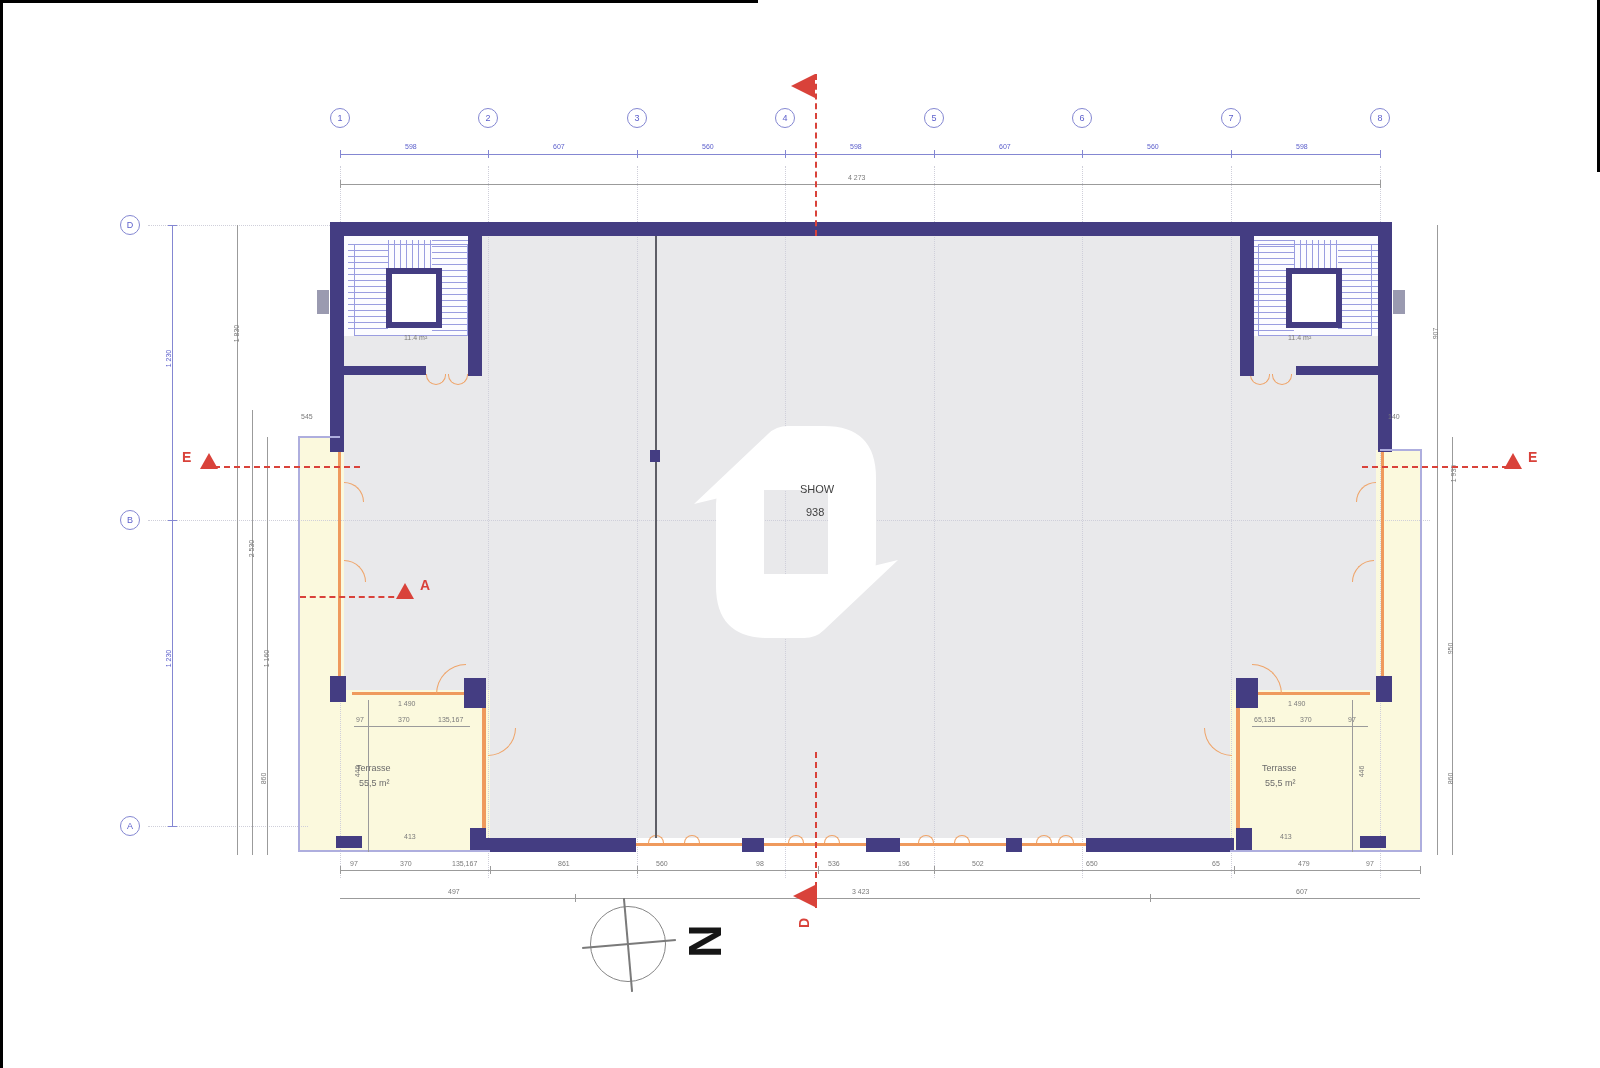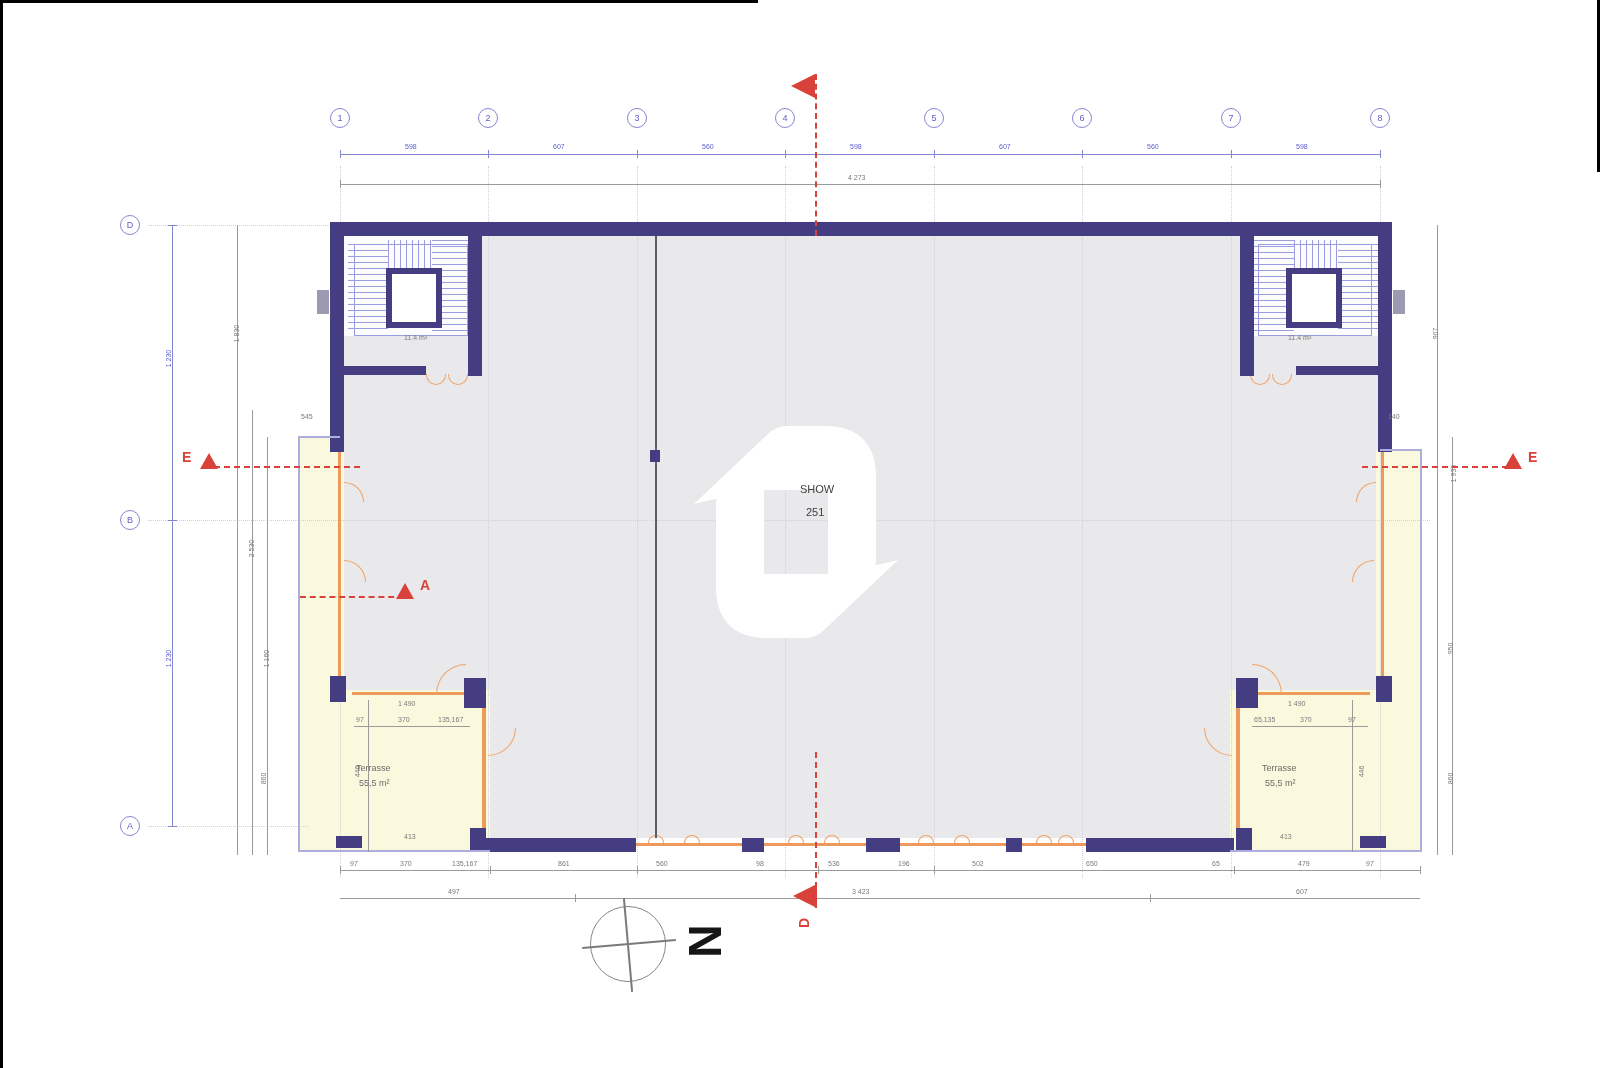--- a/index.html
+++ b/index.html
@@ -298,20 +298,20 @@
   <div class="redDashH" style="left:300px;top:596px;width:104px"></div>
   <div class="triUp" style="left:396px;top:583px"></div>
   <span class="redL" style="left:420px;top:578px">A</span>
 
   <svg class="wm" style="left:678px;top:414px" width="236" height="236" viewBox="0 0 236 236">
     <path d="M16,90 L90,20 Q98,12 110,12 L146,12 Q198,12 198,64 L198,146 Q198,174 170,174 L150,174 L150,76 L74,76 Z" fill="#ffffff"></path>
     <path d="M16,90 L90,20 Q98,12 110,12 L146,12 Q198,12 198,64 L198,146 Q198,174 170,174 L150,174 L150,76 L74,76 Z" fill="#ffffff" transform="rotate(180 118 118)"></path>
   </svg>
 
   <span class="room" style="left:800px;top:484px">SHOW</span>
-  <span class="room" style="left:806px;top:507px">251</span>
+  <span class="room" style="left:806px;top:507px">938</span>
 
   <div class="abs" style="left:590px;top:906px;width:76px;height:76px;border:1.5px solid #858585;border-radius:50%;box-sizing:border-box"></div>
   <div class="abs" style="left:582px;top:943px;width:94px;height:1.5px;background:#7a7a7a;transform:rotate(-5deg)"></div>
   <div class="abs" style="left:627px;top:898px;width:1.5px;height:94px;background:#7a7a7a;transform:rotate(-5deg)"></div>
   <span class="north" style="left:688px;top:918px">N</span>
 
 </div>
 
 </body></html>

